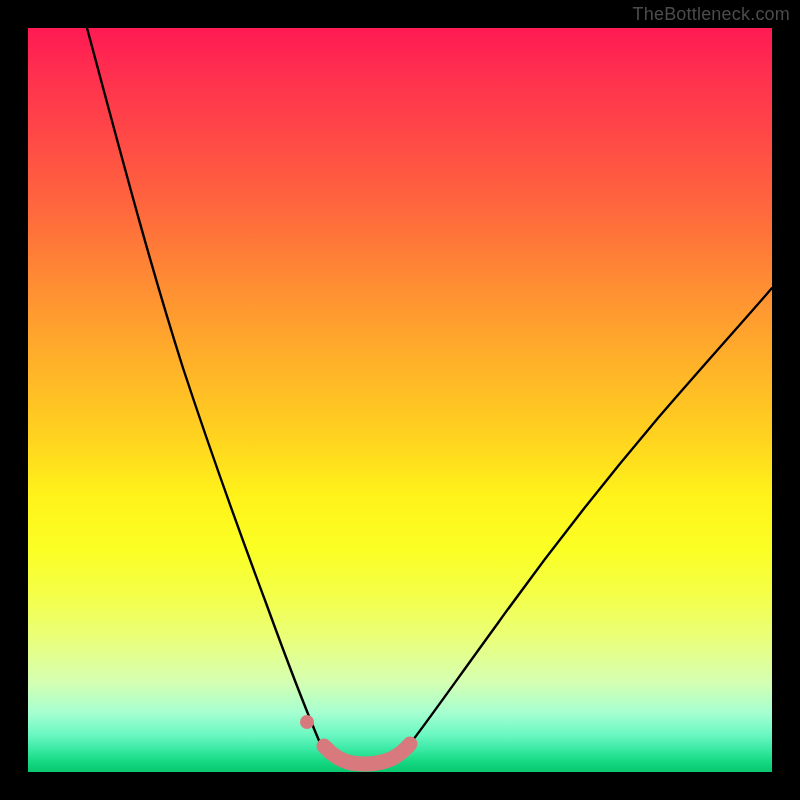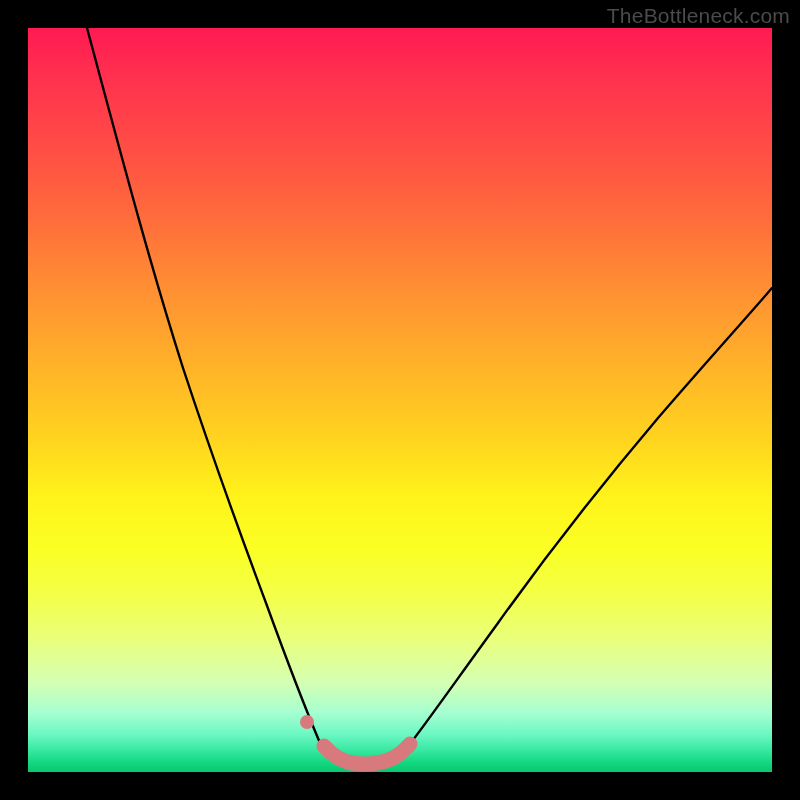--- a/index.html
+++ b/index.html
@@ -53,21 +53,21 @@
       #1bdc87 98.3%,
       #0fd17a 99.2%,
       #08c870 100%
     );
   }
   .watermark {
     position: absolute;
     top: 4px;
     right: 10px;
     color: #4b4b4b;
-    font-size: 21px;
+    font-size: 18px;
     font-weight: 500;
     letter-spacing: 0.2px;
     pointer-events: none;
   }
   svg.curves {
     position: absolute;
     left: 0;
     top: 0;
     width: 100%;
     height: 100%;

